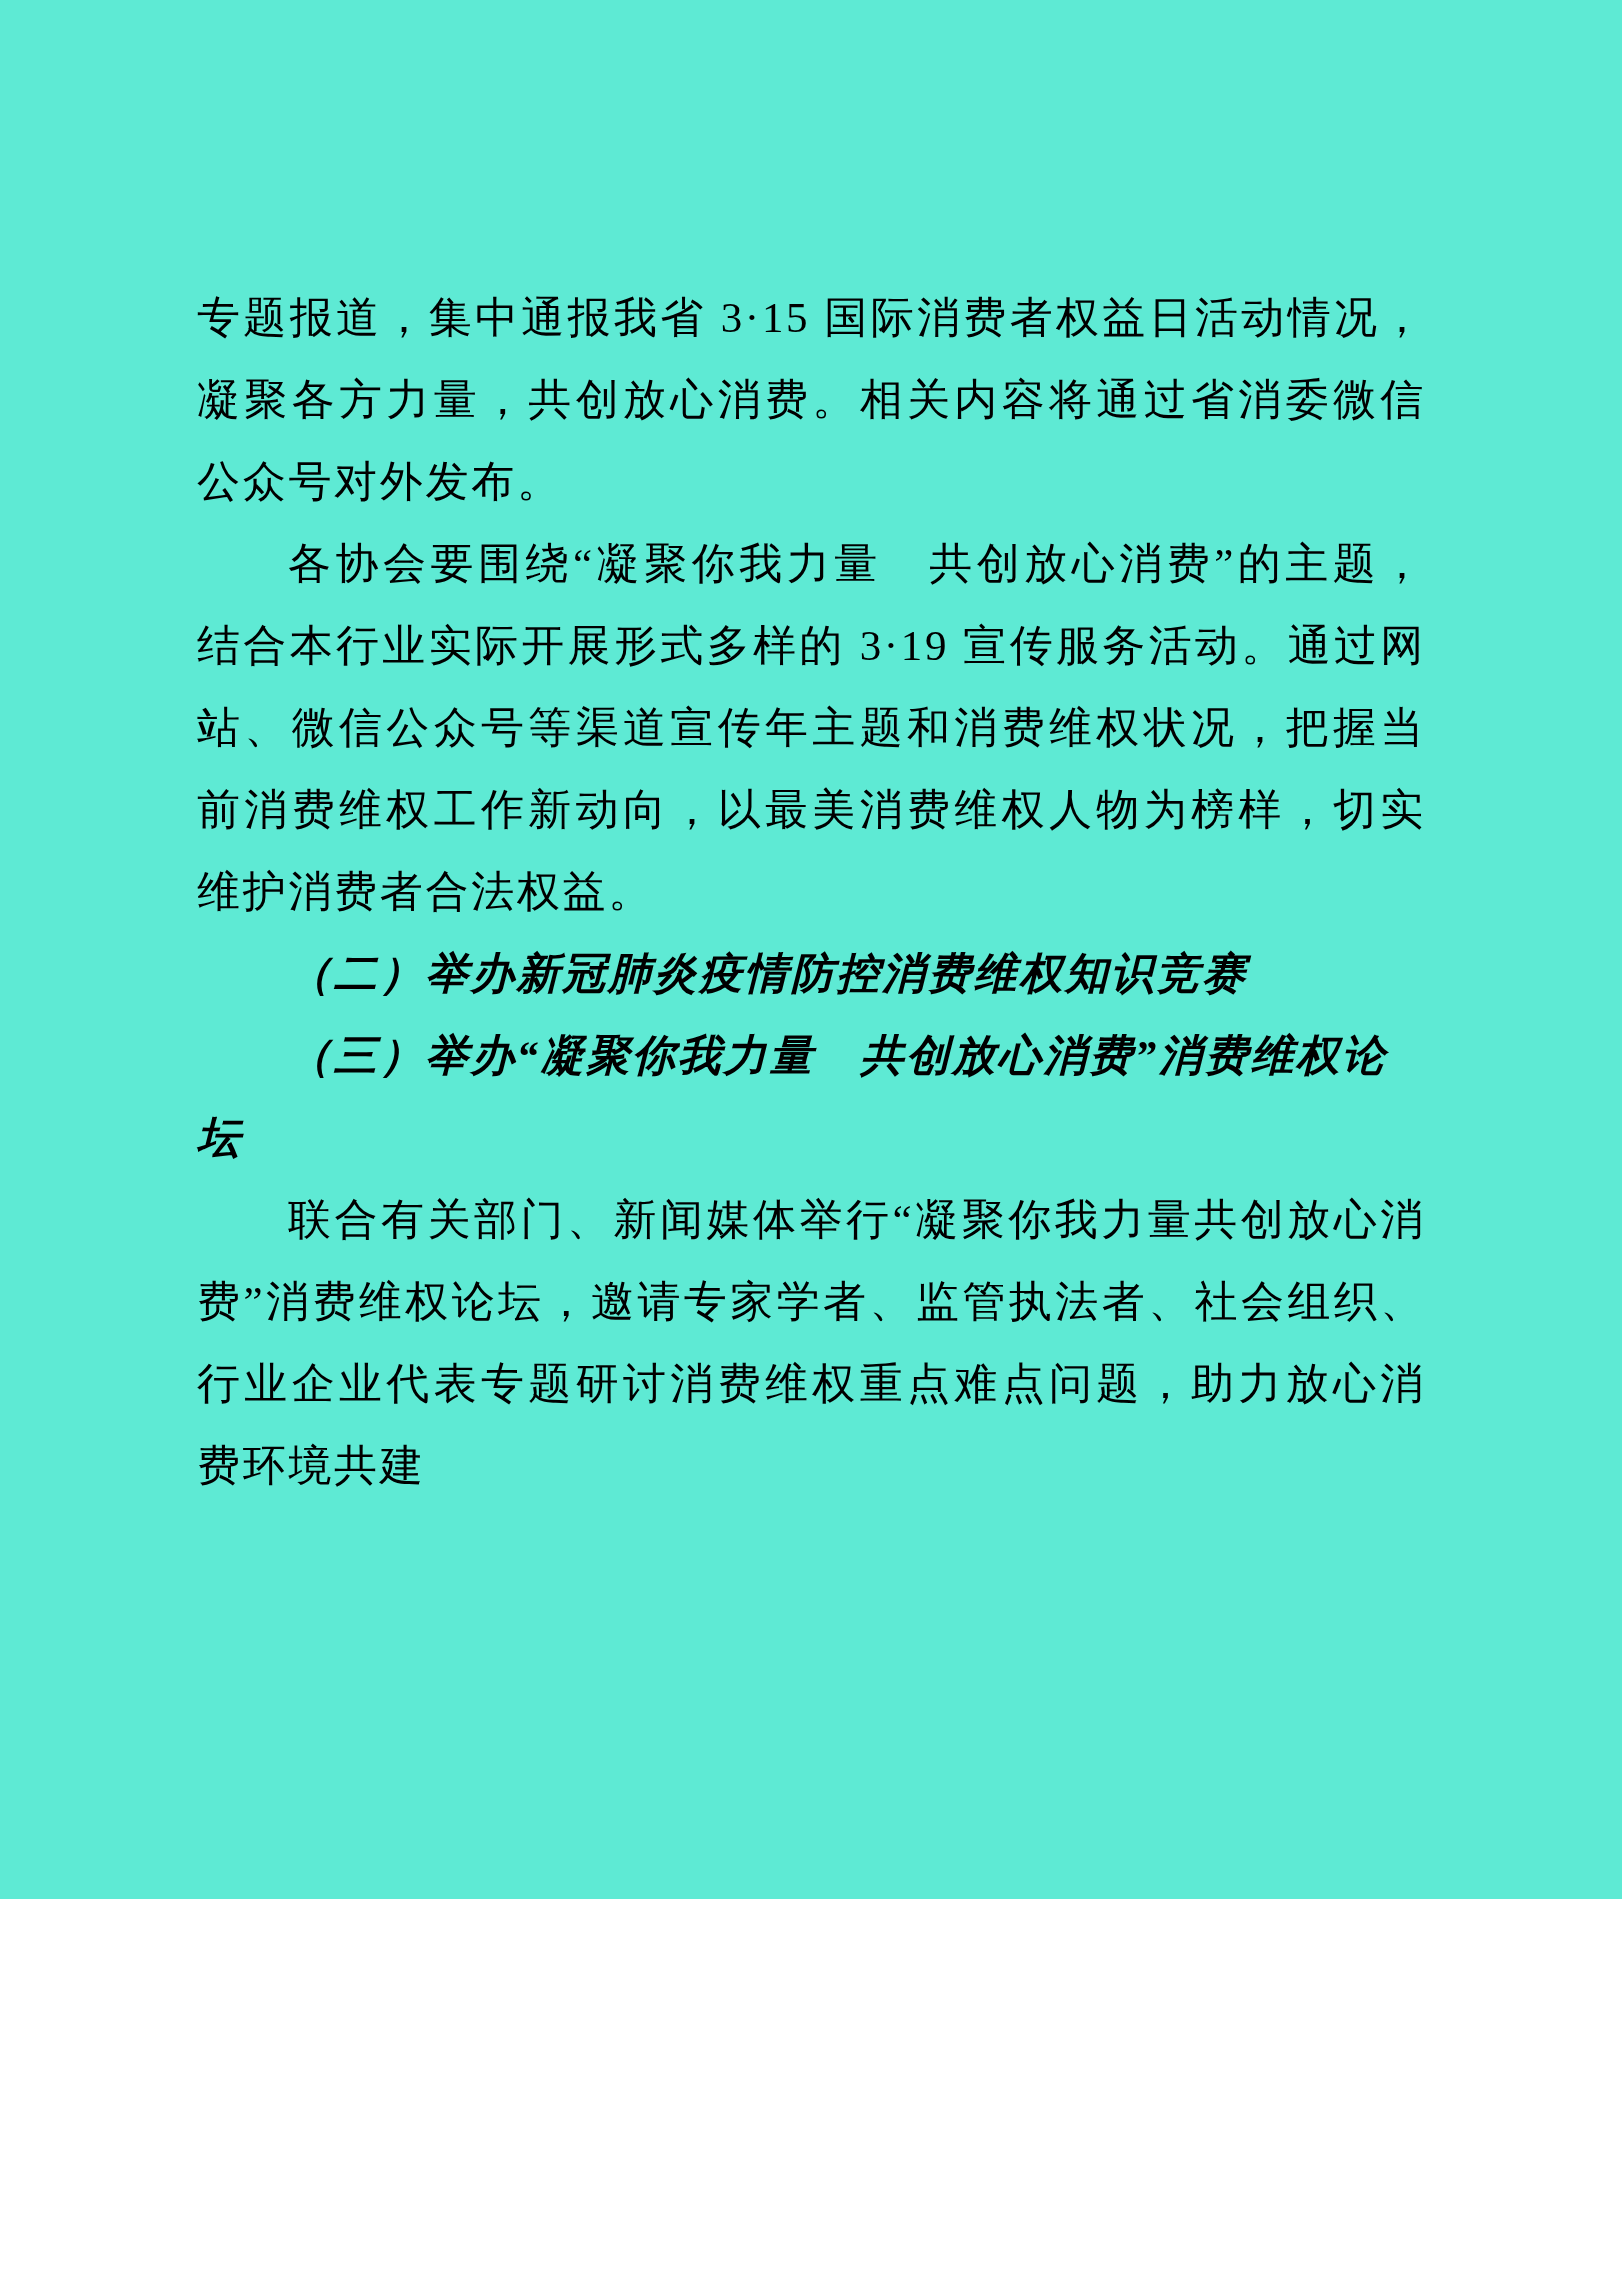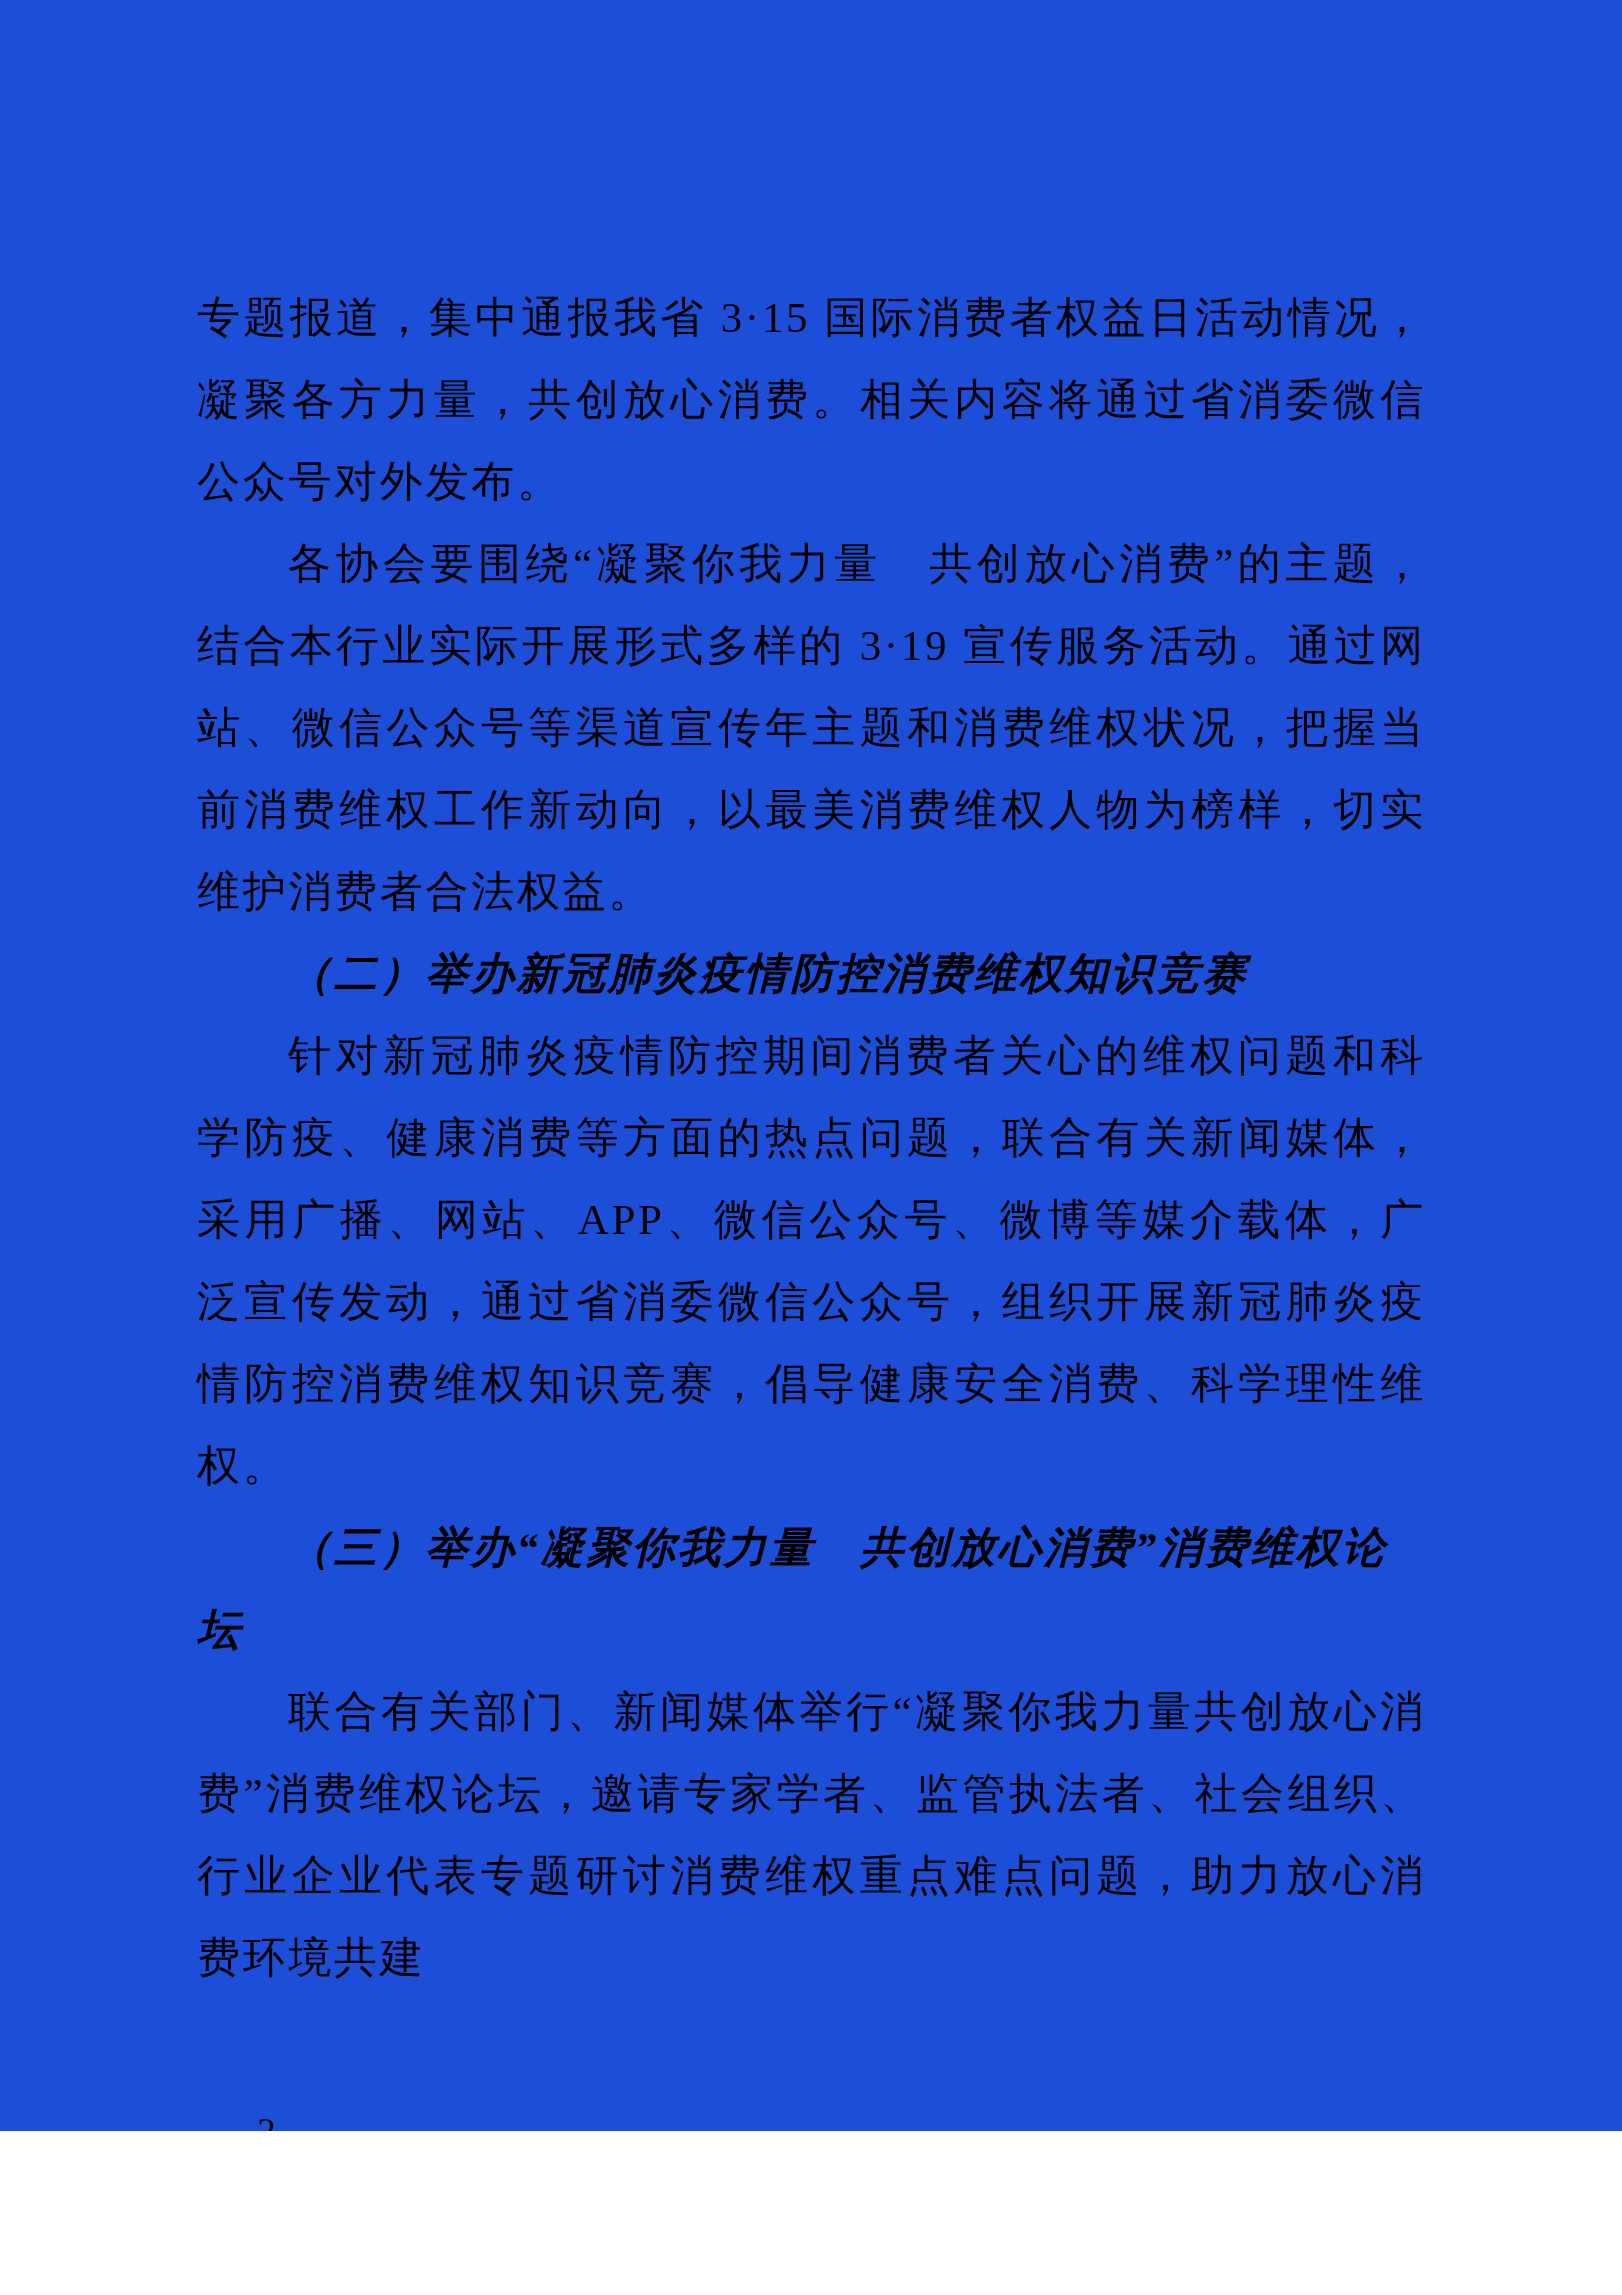--- a/index.html
+++ b/index.html
@@ -3,22 +3,22 @@
 <meta charset="utf-8">
 <style>
   html, body {
     margin: 0;
     padding: 0;
     background: #ffffff;
   }
   .sheet {
     position: relative;
     width: 1623px;
-    height: 2131px;
-    background: #1d4ed8;
+    height: 1899px;
+    background: #5eead4;
     color: #000000;
     font-family: "Liberation Serif", "DejaVu Serif", serif;
     overflow: hidden;
   }
   .text-block {
     position: absolute;
     left: 197px;
     top: 277px;
     width: 1229px;
   }
@@ -52,20 +52,19 @@
   }
 </style>
 </head>
 <body>
 
 <div class="sheet">
   <div class="text-block">
     <p>专题报道，集中通报我省 3·15 国际消费者权益日活动情况，凝聚各方力量，共创放心消费。相关内容将通过省消委微信公众号对外发布。</p>
     <p class="indent">各协会要围绕“凝聚你我力量　共创放心消费”的主题，结合本行业实际开展形式多样的 3·19 宣传服务活动。通过网站、微信公众号等渠道宣传年主题和消费维权状况，把握当前消费维权工作新动向，以最美消费维权人物为榜样，切实维护消费者合法权益。</p>
     <h3 class="heading indent">（二）举办新冠肺炎疫情防控消费维权知识竞赛</h3>
-    <p class="indent">针对新冠肺炎疫情防控期间消费者关心的维权问题和科学防疫、健康消费等方面的热点问题，联合有关新闻媒体，采用广播、网站、APP、微信公众号、微博等媒介载体，广泛宣传发动，通过省消委微信公众号，组织开展新冠肺炎疫情防控消费维权知识竞赛，倡导健康安全消费、科学理性维权。</p>
     <h3 class="heading indent">（三）举办“凝聚你我力量　共创放心消费”消费维权论坛</h3>
     <p class="indent">联合有关部门、新闻媒体举行“凝聚你我力量共创放心消费”消费维权论坛，邀请专家学者、监管执法者、社会组织、行业企业代表专题研讨消费维权重点难点问题，助力放心消费环境共建</p>
   </div>
 
   <div class="footer">— 2 —</div>
 </div>
 
 
 </body></html>

